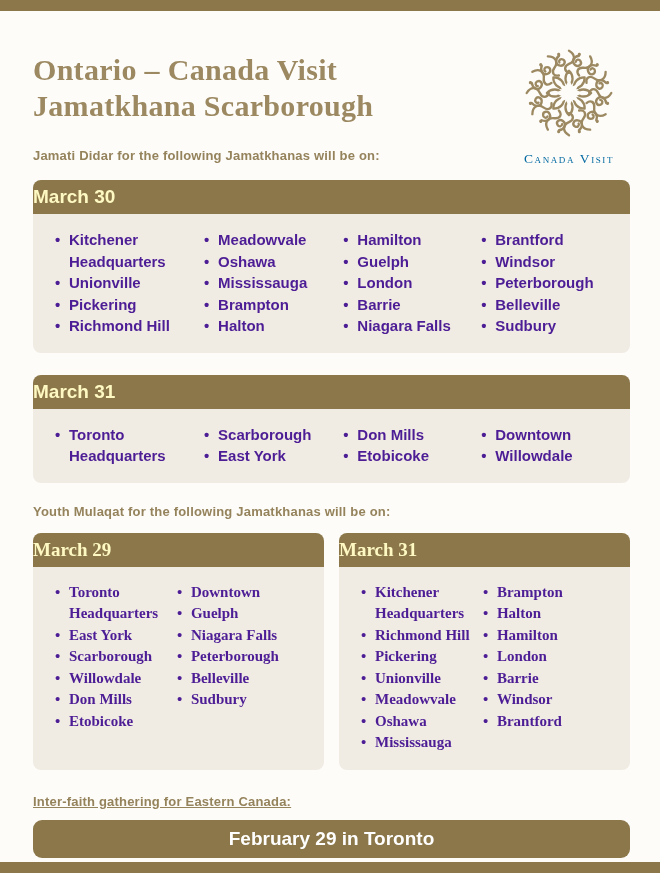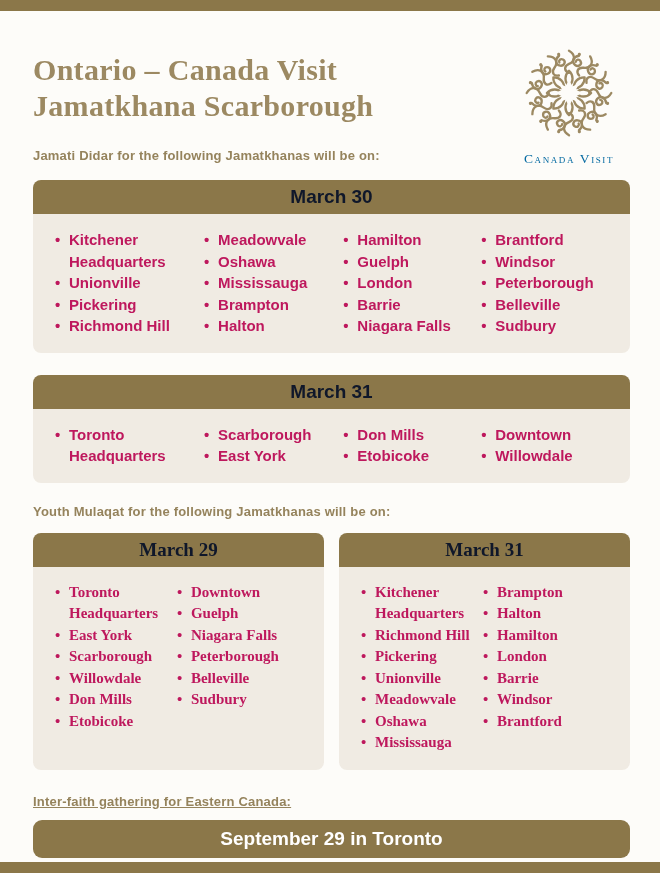--- a/index.html
+++ b/index.html
@@ -35,22 +35,22 @@
 
   .section-heading {
     font-size:13px; font-weight:bold; color:#95835c; letter-spacing:0.2px;
   }
   .heading-jamati { margin-top:24px; }
   .heading-youth { margin-top:21px; }
   .heading-interfaith { margin-top:24px;text-decoration:underline; }
 
   
   .date-banner {
-    background:#8b7749; color:#0f172a;
-    font-size:19px; font-weight:bold; text-align:center;
+    background:#8b7749; color:#fef9c3;
+    font-size:19px; font-weight:bold; 
     height:34px; line-height:34px;
     border-radius:8px 8px 0 0;
   }
   .panel-body {
     background:#f0ebe3;
     border-radius:0 0 8px 8px;
     padding:15px 16px 16px 21px;
   }
   .panel-grid-4 { display:grid; grid-template-columns:1.07fr 1fr 0.99fr 0.96fr; }
   .panel-grid-2 { display:grid; grid-template-columns:48% 52%; }
@@ -58,21 +58,21 @@
   .panel-first { margin-top:13px; }
   .panel-second { margin-top:22px; }
   .panel-row { display:flex; gap:15px; margin-top:14px; align-items:stretch; }
   .panel-row .panel { flex:1 1 0; display:flex; flex-direction:column;font-family:Liberation Serif, serif; }
   .panel-row .panel-body { flex:1 1 auto; }
 
   ul.jk-list { list-style:none; }
   ul.jk-list li {
     position:relative; padding-left:15px;
     font-size:15px; font-weight:bold; line-height:21.5px;
-    color:#be185d;
+    color:#4c1d95;
   }
   ul.jk-list li::before { content:"\2022"; position:absolute; left:1px; }
 
   .standalone-banner {
     margin-top:11px;
     background:#8b7749; color:#ffffff;
     font-size:19px; font-weight:bold; text-align:center;
     height:38px; line-height:38px;
     border-radius:9px;
   }
@@ -252,18 +252,18 @@
               <li>London</li>
               <li>Barrie</li>
               <li>Windsor</li>
               <li>Brantford</li>
             </ul>
         </div>
       </div>
     </div>
 
     <h2 class="section-heading heading-interfaith">Inter-faith gathering for Eastern Canada:</h2>
-    <div class="standalone-banner">September 29 in Toronto</div>
+    <div class="standalone-banner">February 29 in Toronto</div>
 
   </div>
 
   <div class="border-bar bottom"></div>
 </div>
 
 </body></html>

